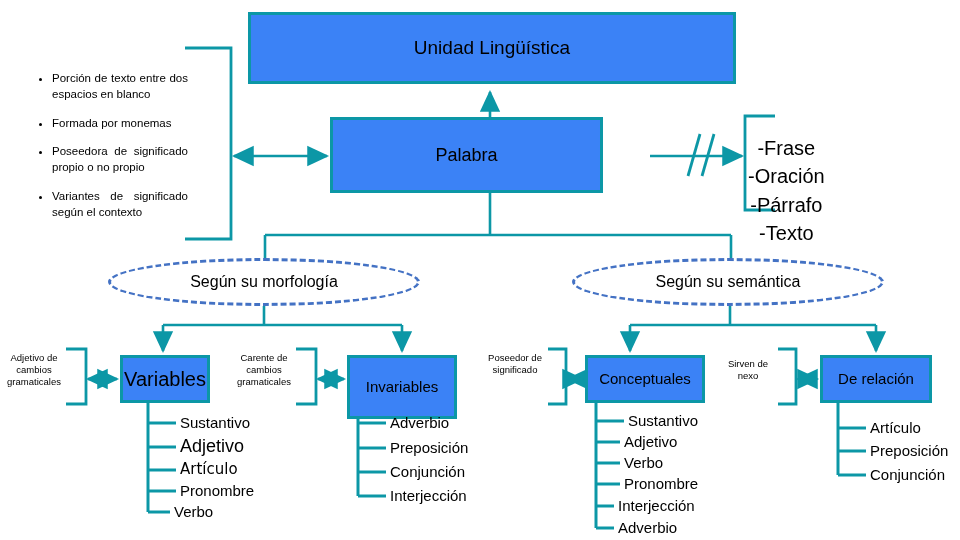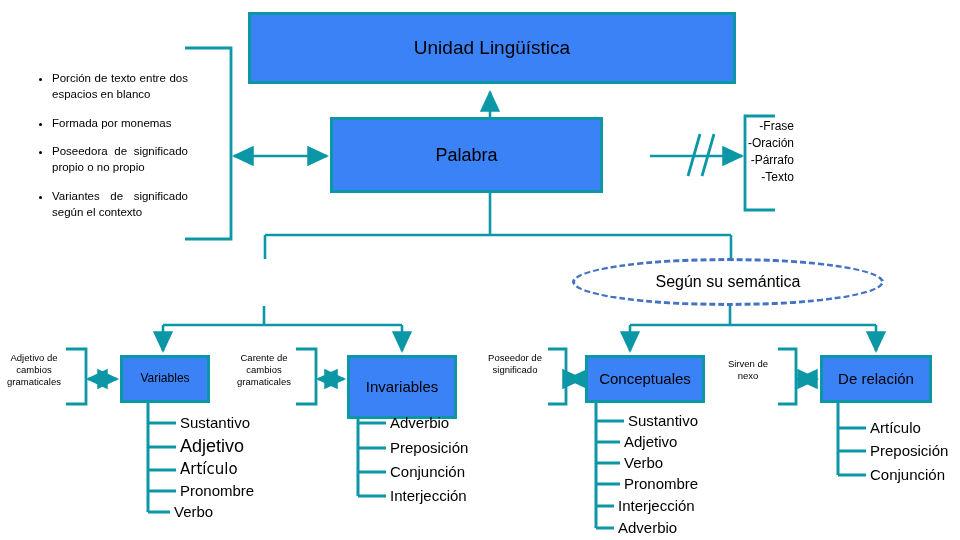--- a/index.html
+++ b/index.html
@@ -14,21 +14,21 @@
   .node{position:absolute;box-sizing:border-box;}
 
   
   .box{
     border:3px solid #0c97a6;background:#3b82f6;
     display:flex;align-items:center;justify-content:center;
     text-align:center;line-height:1.15;
   }
   #box-unidad{left:248px;top:12px;width:488px;height:72px;font-size:19px;}
   #box-palabra{left:330px;top:117px;width:273px;height:76px;font-size:18px;}
-  #box-variables{left:120px;top:355px;width:90px;height:48px;font-size:12px;}
+  #box-variables{left:120px;top:355px;width:90px;height:48px;font-size:20px;}
   #box-invariables{left:347px;top:355px;width:110px;height:64px;font-size:15px;}
   #box-conceptuales{left:585px;top:355px;width:120px;height:48px;font-size:15px;}
   #box-relacion{left:820px;top:355px;width:112px;height:48px;font-size:15px;}
 
   
   .ellipse{
     border:3px dashed #4472c4;border-radius:50%;
     display:flex;align-items:center;justify-content:center;
     background:transparent;font-size:16px;color:#000;
   }
@@ -38,21 +38,21 @@
   
   #bullets{
     left:38px;top:58px;width:150px;font-size:11.5px;line-height:1.42;
     text-align:justify;
   }
   #bullets ul{margin:0;padding:0 0 0 14px;list-style:disc;}
   #bullets li{margin:12px 0 1px 0;text-align:justify;text-align-last:left;}
   #bullets li::marker{font-size:11px;}
 
   
-  #frase-list{left:748px;top:118px;font-size:12px;line-height:1.42;text-align:right;}
+  #frase-list{left:748px;top:134px;font-size:20px;line-height:1.42;text-align:center;}
   #frase-list div{white-space:nowrap;}
 
   
   .annot{font-size:9.5px;line-height:1.25;text-align:center;}
   #annot-poseedor-cambios{left:2px;top:352px;width:64px;}
   #annot-carente{left:232px;top:352px;width:64px;}
   #annot-poseedor-significado{left:484px;top:352px;width:62px;}
   #annot-sirven{left:718px;top:358px;width:60px;}
 
   
@@ -138,20 +138,23 @@
   </svg>
 
   <div class="node box" id="box-unidad">
     <span>Unidad Lingüística</span>
   </div>
 
   <div class="node box" id="box-palabra">
     <span>Palabra</span>
   </div>
 
+  <div class="node ellipse" id="ellipse-morfologia">
+    <span>Según su morfología</span>
+  </div>
 
   <div class="node ellipse" id="ellipse-semantica">
     <span>Según su semántica</span>
   </div>
 
   <div class="node box" id="box-variables">
     <span>Variables</span>
   </div>
 
   <div class="node box" id="box-invariables">

